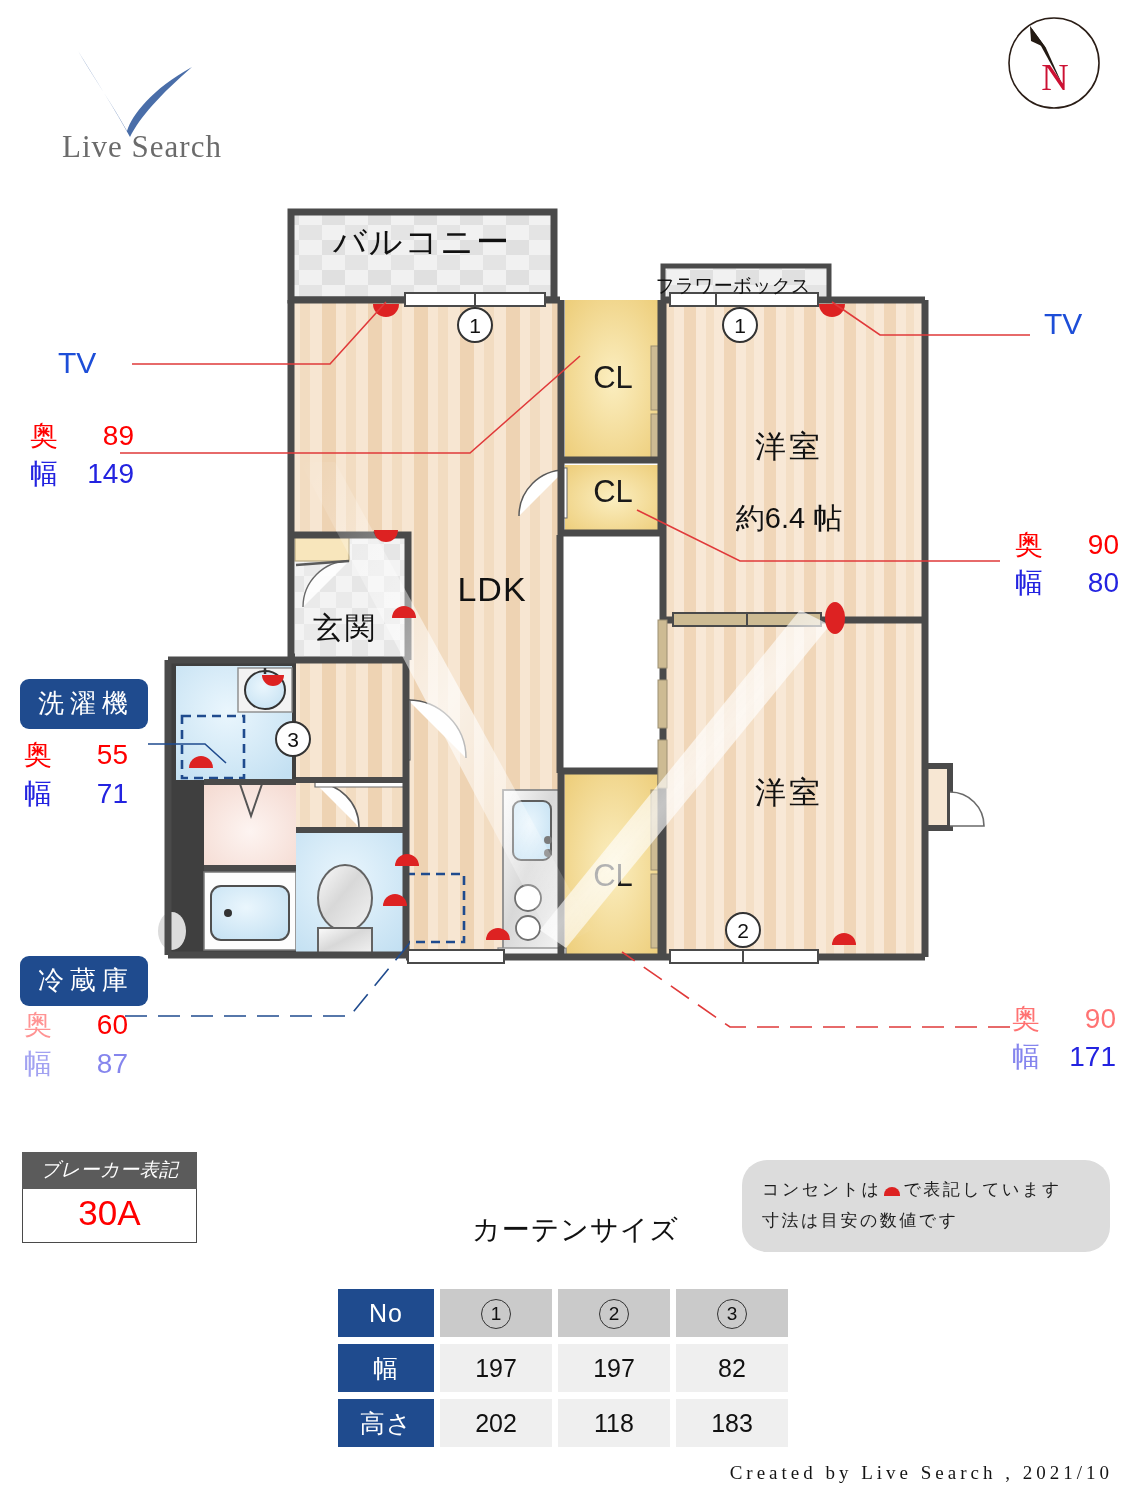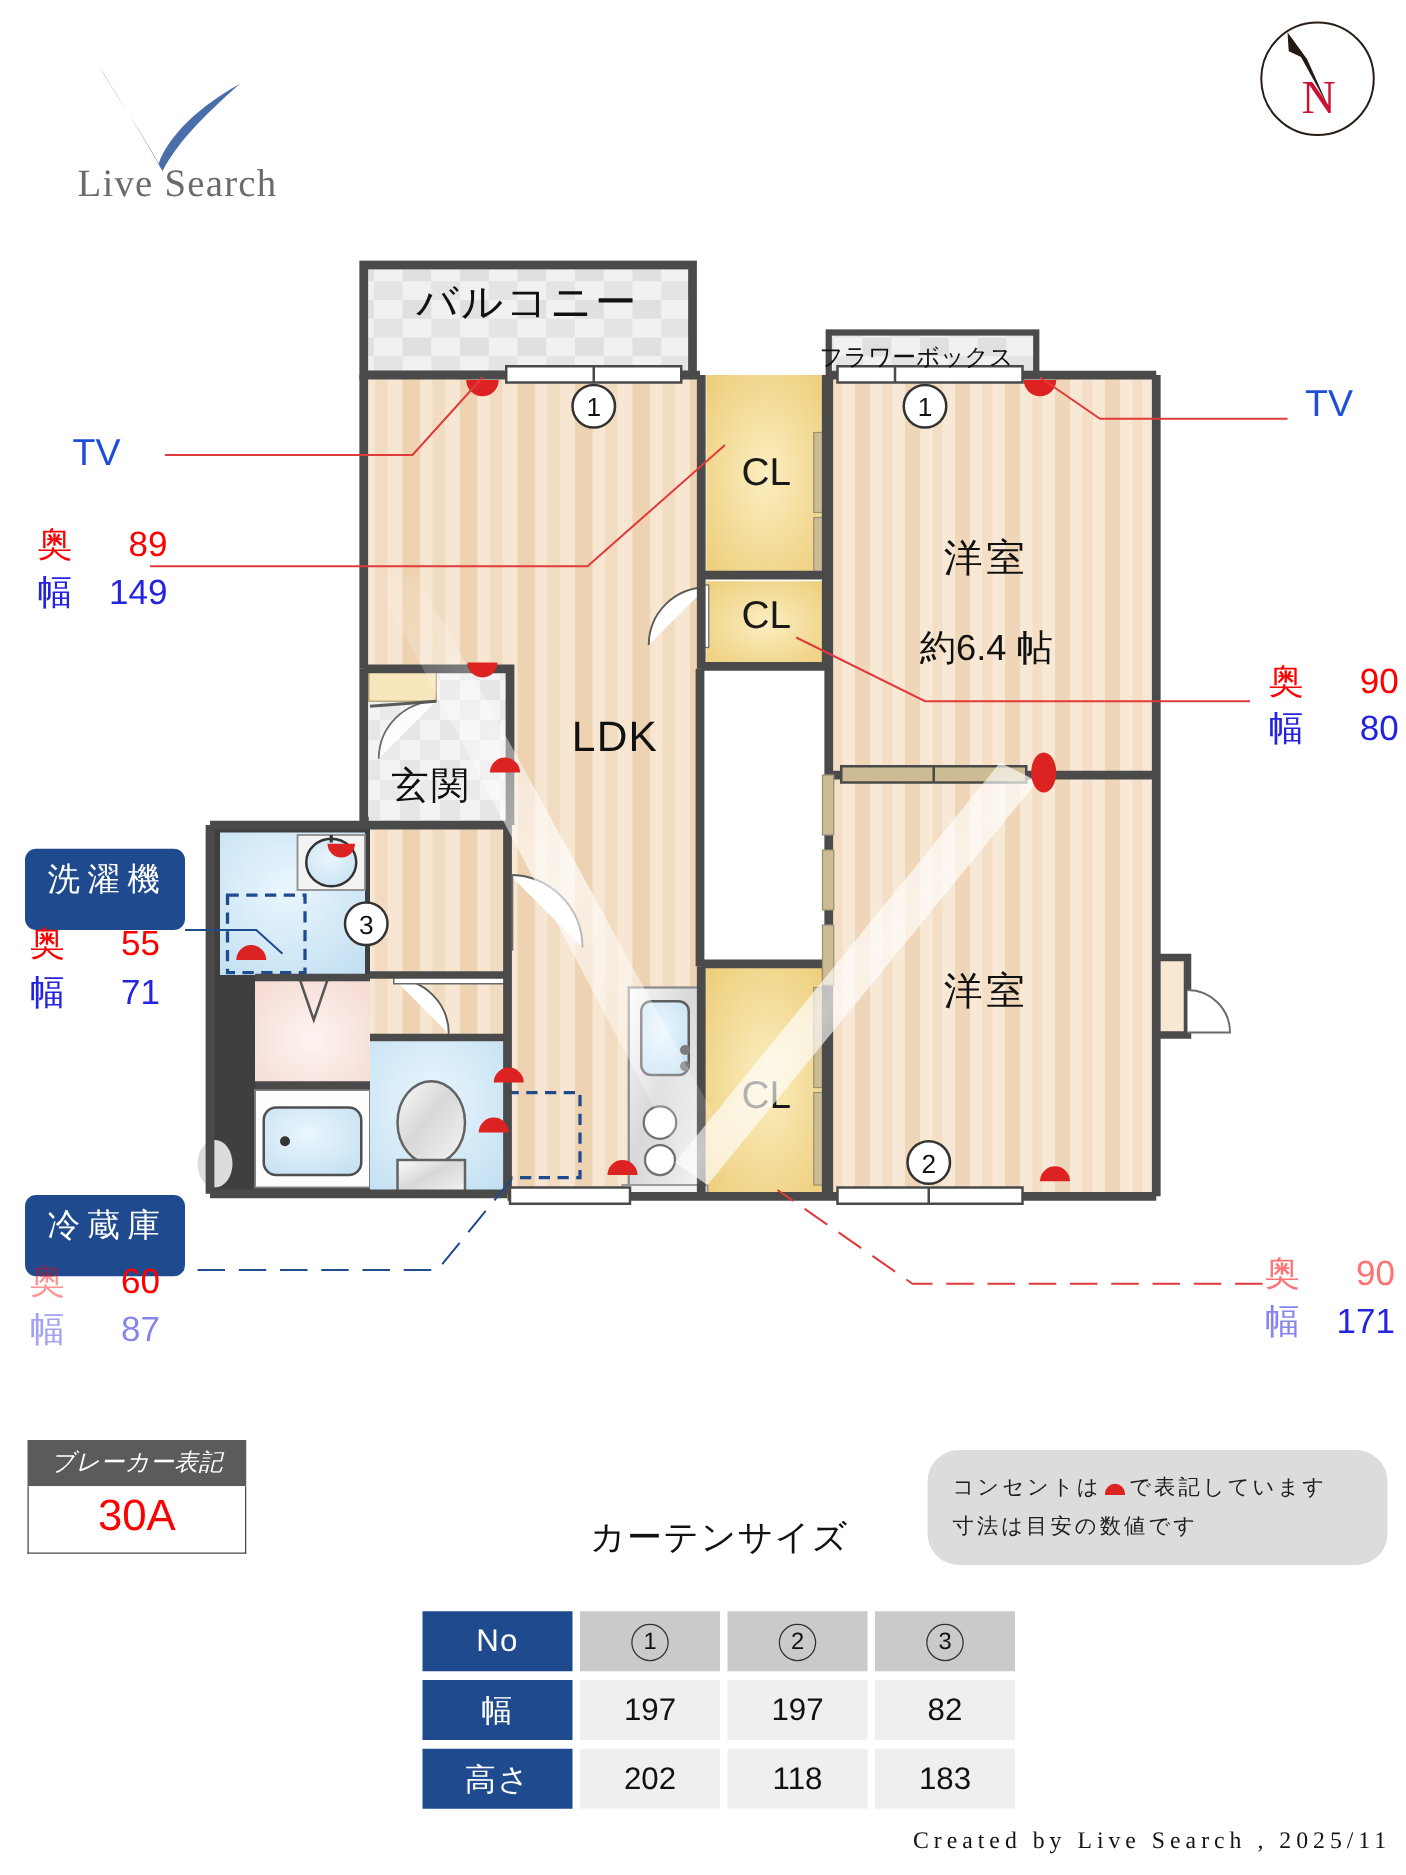--- a/index.html
+++ b/index.html
@@ -32,21 +32,21 @@
   .ann-tv { font-size:30px; color:#1d4ed8; font-weight:400; }
   .ann-oku { font-size:28px; color:#ff0000; }
   .ann-haba { font-size:28px; color:#2323e0; }
   .dimrow { position:absolute; white-space:nowrap; }
   .dimrow span.k { display:inline-block; width:46px; }
   .dimrow span.v { display:inline-block; text-align:right; min-width:58px; }
 
   .badge {
     position:absolute; background:#1f4b8e; color:#fff;
     border-radius:9px; font-size:26px; letter-spacing:6px;
-    padding:7px 14px 23px 18px; white-space:nowrap; text-align:center;
+    padding:7px 14px 8px 18px; white-space:nowrap; text-align:center;
   }
   .faded { opacity:.42; }
   .faded2 { opacity:.55; }
 
   
   #breaker { left:22px; top:1152px; width:175px; }
   #breaker .hd {
     background:#5b5b5b; color:#fff; font-size:19px; text-align:center;
     padding:5px 0 6px; letter-spacing:.5px;font-style:italic;
   }
@@ -67,21 +67,21 @@
   }
 
   
   #curtain-title {
     left:472px; top:1211px; font-size:28px; color:#111; letter-spacing:1px;
   }
   #curtain-table { left:332px; top:1282px; }
   #curtain-table table { border-collapse:separate; border-spacing:6px 7px; }
   #curtain-table th {
     background:#1f4b8e; color:#fff; font-size:25px; font-weight:400;
-    width:120px; height:48px; text-align:center; letter-spacing:1px;
+    width:96px; height:48px; text-align:center; letter-spacing:1px;
   }
   #curtain-table td {
     background:#efefef; color:#111; font-size:25px;
     width:112px; height:48px; text-align:center;
   }
   #curtain-table td.nohdr { background:#cacaca; }
   .circnum {
     display:inline-block; width:30px; height:30px; line-height:28px;
     border:1.6px solid #333; border-radius:50%; font-size:19px; text-align:center;
     background:transparent;
@@ -448,13 +448,13 @@
     <tr>
       <th>高さ</th>
       <td>202</td>
       <td>118</td>
       <td>183</td>
     </tr>
   </tbody>
     </table>
 </div>
 
-<div class="abs" id="footer">Created by Live Search , 2025/11</div>
+<div class="abs" id="footer">Created by Live Search , 2021/10</div>
 
 </body></html>

